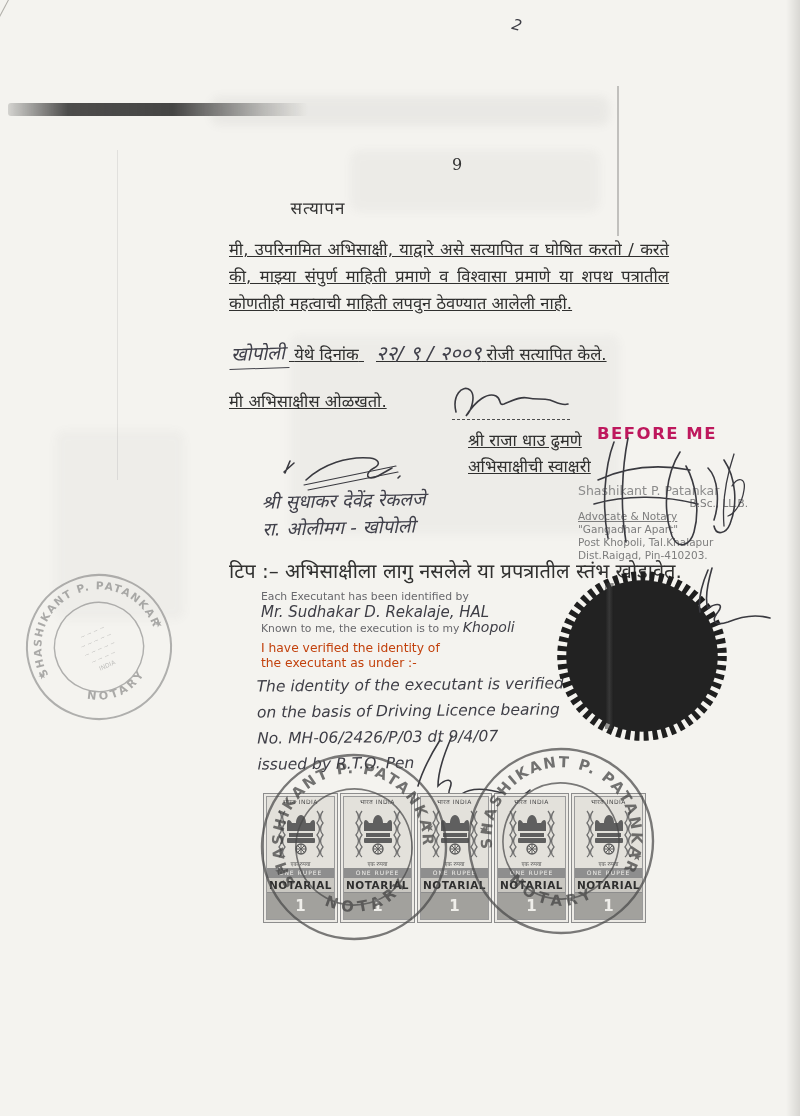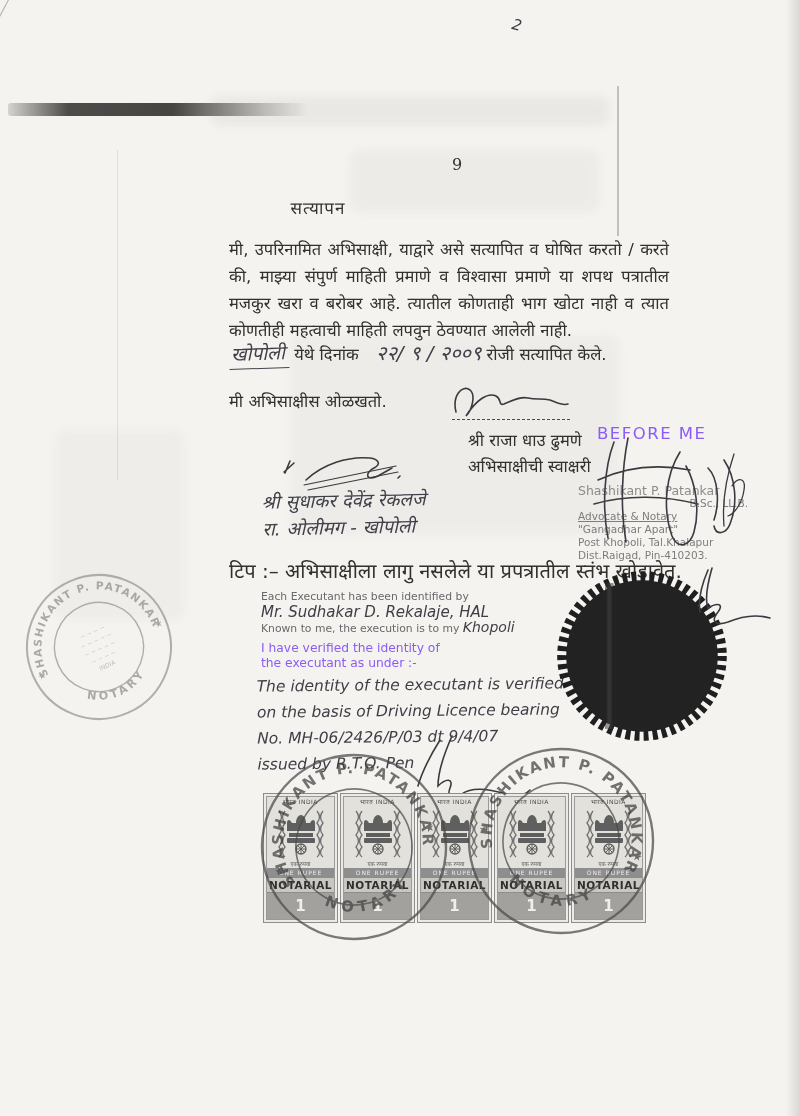--- a/index.html
+++ b/index.html
@@ -14,47 +14,47 @@
           filter:blur(.6px);border-radius:3px;}
   .crease-v1{left:617px;top:86px;width:2px;height:150px;background:rgba(60,60,60,.28);filter:blur(.5px);}
   .crease-v2{left:117px;top:150px;width:1px;height:330px;background:rgba(90,90,90,.12);}
   .edge-r{right:0;top:0;width:14px;height:1116px;background:linear-gradient(90deg,rgba(0,0,0,0),rgba(90,88,84,.18));}
   .ghost{filter:blur(4px);opacity:.07;background:#6a6a6a;border-radius:10px;}
   .g1{left:210px;top:96px;width:400px;height:30px;}
   .g2{left:350px;top:150px;width:250px;height:62px;opacity:.05;}
   .g3{left:290px;top:335px;width:330px;height:200px;opacity:.045;}
   .g4{left:55px;top:430px;width:130px;height:190px;opacity:.04;}
   
-  .mar{font-size:16.5px;line-height:27px;color:#30302f;}
+  .mar{font-size:16.5px;line-height:27px;color:#30302f;text-decoration:underline;}
   .para{left:229px;top:236px;width:440px;}
   .para div{text-align:justify;text-align-last:justify;}
   .para div:last-child{text-align-last:left;}
   .title{left:0;top:196px;width:636px;text-align:center;font-size:17px;letter-spacing:1px;color:#333;}
   .pageno{left:452px;top:155px;font-size:16px;color:#333;font-family:"DejaVu Serif",serif;}
   .topmark{left:512px;top:16px;font-size:15px;color:#3c3c3c;transform:rotate(14deg);font-style:italic;}
   
   .hw{font-style:italic;color:#3e3e46;}
   .hw-dev{font-style:italic;color:#40404a;}
   .place-line{left:229px;top:340px;width:480px;font-size:16.5px;}
   .place-hw{font-size:19px;border-bottom:1.5px solid #44444c;padding:0 4px 1px 2px;transform:rotate(-2deg);display:inline-block;}
   .leftblock{left:229px;top:388px;font-size:16.5px;line-height:28.5px;}
   .leftblock .hw-dev{font-size:18px;}
   .rightblock{left:468px;top:428px;font-size:16.5px;line-height:26px;}
   .sigline{left:452px;top:419px;width:118px;border-top:1.6px dashed #4c4c4c;}
   .witness{left:262px;top:487px;font-size:18.5px;line-height:27px;transform:rotate(-1.2deg);}
   .note{left:229px;top:557px;font-size:20px;color:#30302f;}
   
-  .before-me{left:597px;top:424px;font-size:16.5px;letter-spacing:1.5px;color:#8b5cf6;font-weight:normal;}
+  .before-me{left:597px;top:424px;font-size:16.5px;letter-spacing:1.5px;color:#be185d;font-weight:bold;}
   .nstamp{left:578px;top:484px;width:180px;font-size:10.5px;line-height:13px;color:#7d7d7d;}
   .nstamp .nm{font-size:12.5px;color:#8b8b8b;}
   .nstamp .ql{text-align:right;padding-right:10px;}
   .nstamp .dg{text-decoration:underline;}
   .idblock{left:261px;top:589px;font-size:10.8px;line-height:15px;color:#68686c;}
   .idblock .hwrow{font-size:15px;line-height:16px;}
-  .idblock .verify{font-size:12.3px;color:#8b5cf6;line-height:15px;margin-top:5px;}
+  .idblock .verify{font-size:12.3px;color:#c2410c;line-height:15px;margin-top:5px;}
   .hwpara{left:257px;top:672px;font-size:15.5px;line-height:26px;transform:rotate(-.6deg);}
   
   .lstamp{left:18px;top:562px;width:162px;height:170px;transform:rotate(-24deg);opacity:.55;}
   .blackseal{left:551px;top:566px;width:182px;height:180px;}
   .ostamp{opacity:.72;}
   .o1{left:253px;top:746px;width:202px;height:202px;transform:rotate(-16deg);}
   .o2{left:460px;top:740px;width:202px;height:202px;transform:rotate(10deg);}
   .sig{stroke:#3a3a40;stroke-width:1.6;fill:none;stroke-linecap:round;}
   
   .srow{left:263px;top:793px;height:132px;display:flex;gap:2px;}
@@ -85,21 +85,20 @@
   <div class="abs ghost g3"></div>
   <div class="abs ghost g4"></div>
 
   <div class="abs topmark hw">2</div>
   <div class="abs pageno">9</div>
   <div class="abs title">सत्यापन</div>
 
   <div class="abs para mar">
     <div>मी, उपरिनामित अभिसाक्षी, याद्वारे असे सत्यापित व घोषित करतो / करते</div>
     <div>की, माझ्या संपुर्ण माहिती प्रमाणे व विश्वासा प्रमाणे या शपथ पत्रातील</div>
-    <div>मजकुर खरा व बरोबर आहे.  त्यातील कोणताही भाग खोटा नाही व त्यात</div>
     <div>कोणतीही महत्वाची माहिती लपवुन ठेवण्यात आलेली नाही.</div>
   </div>
 
   <div class="abs place-line mar">
     <span class="hw-dev place-hw">खोपोली</span>
     <span>येथे दिनांक</span>
     <span class="hw-dev" style="font-size:20px;margin-left:12px;">२२/ ९ / २००९</span>
     <span>रोजी सत्यापित केले.</span>
   </div>
 

